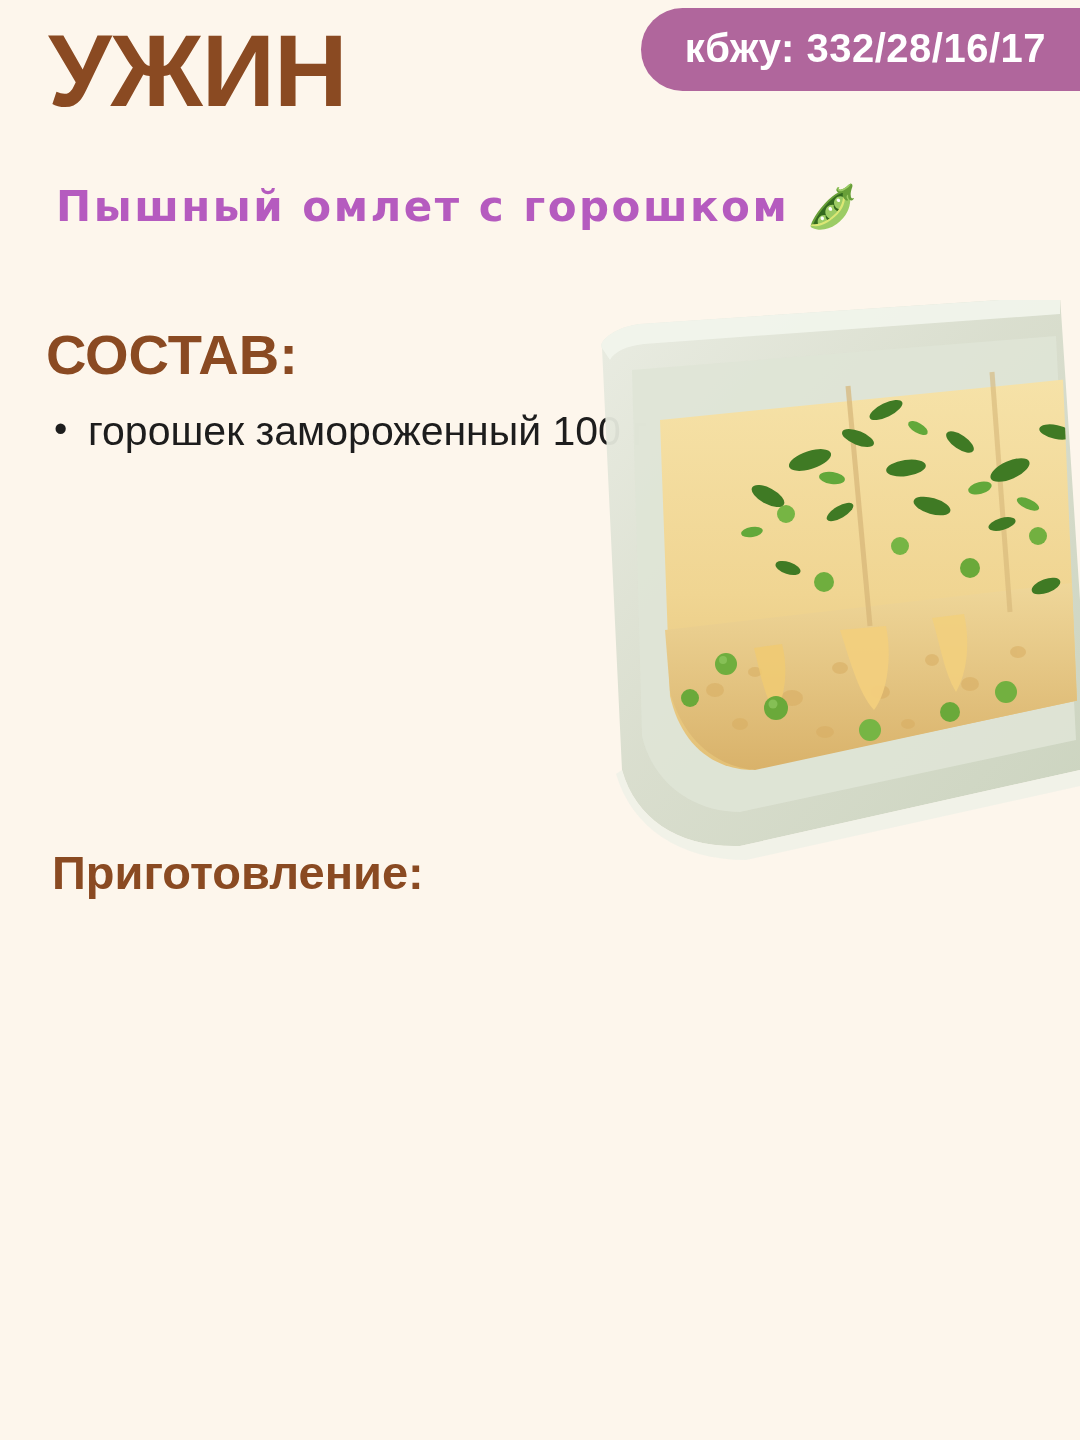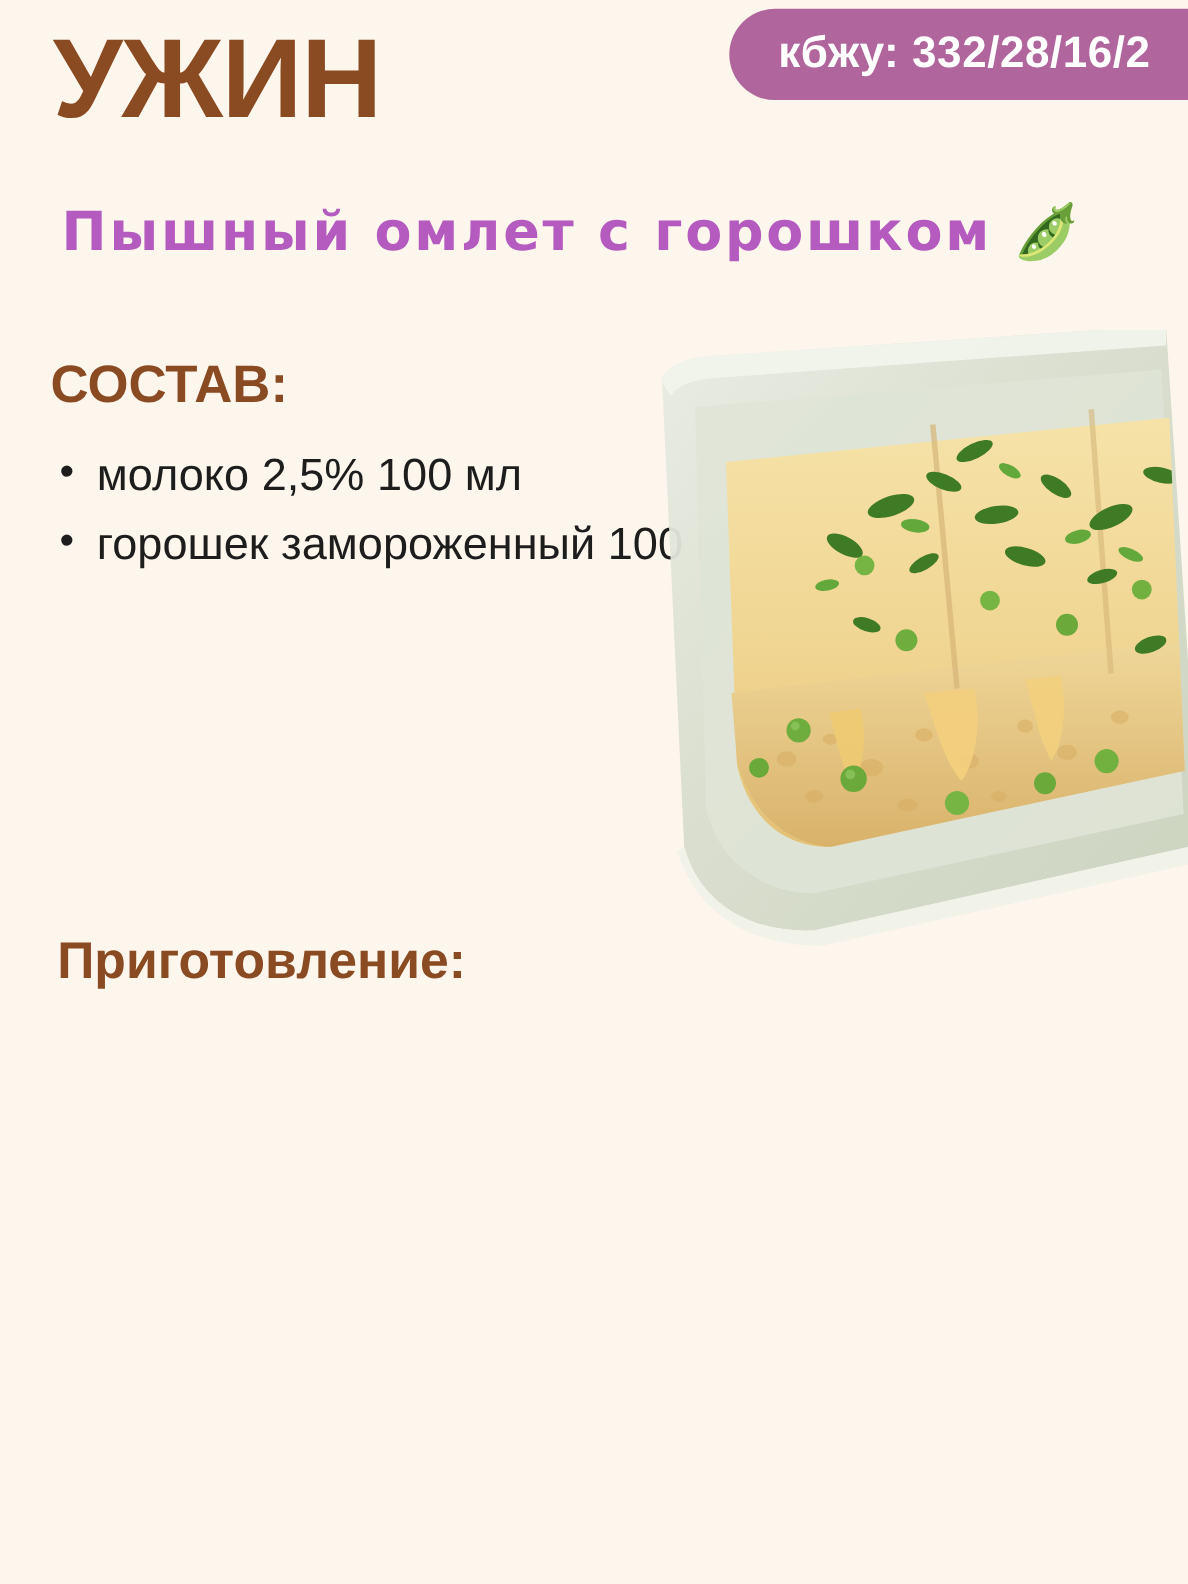--- a/index.html
+++ b/index.html
@@ -47,34 +47,34 @@
     font-size: 40px;
     font-weight: bold;
     letter-spacing: 0.5px;
     white-space: nowrap;
   }
 
   .subtitle {
     position: absolute;
     left: 56px;
     top: 182px;
-    font-size: 49px;
+    font-size: 42px;
     font-weight: bold;
     color: #b55bbf;
     letter-spacing: 2.5px;
     font-family: "DejaVu Sans", sans-serif;
     white-space: nowrap;
   }
 
   
   .sostav-heading {
     position: absolute;
     left: 46px;
     top: 322px;
-    font-size: 48px;
+    font-size: 56px;
     font-weight: bold;
     color: #8a4a22;
   }
 
   .ingredients {
     position: absolute;
     left: 46px;
     top: 400px;
     list-style: none;
     width: 640px;
@@ -130,28 +130,27 @@
 
   .dish-svg { display: block; }
 </style>
 </head>
 <body>
 
 <div class="page">
 
   <div class="title">УЖИН</div>
 
-  <div class="kbzhu-pill">кбжу: 332/28/16/2</div>
+  <div class="kbzhu-pill">кбжу: 332/28/16/17</div>
 
   <div class="subtitle">Пышный омлет с горошком 🫛</div>
 
   <div class="sostav-heading">СОСТАВ:</div>
 
   <ul class="ingredients">
-    <li>молоко 2,5% 100 мл</li>
     <li>горошек замороженный 100 г</li>
   </ul>
 
   <div class="prigot-heading">Приготовление:</div>
 
 
   <div class="photo">
     <svg class="dish-svg" width="540" height="560" viewBox="0 0 540 560" xmlns="http://www.w3.org/2000/svg" aria-hidden="true">
       <defs>
         <linearGradient id="glass" x1="0" y1="0" x2="1" y2="1">

